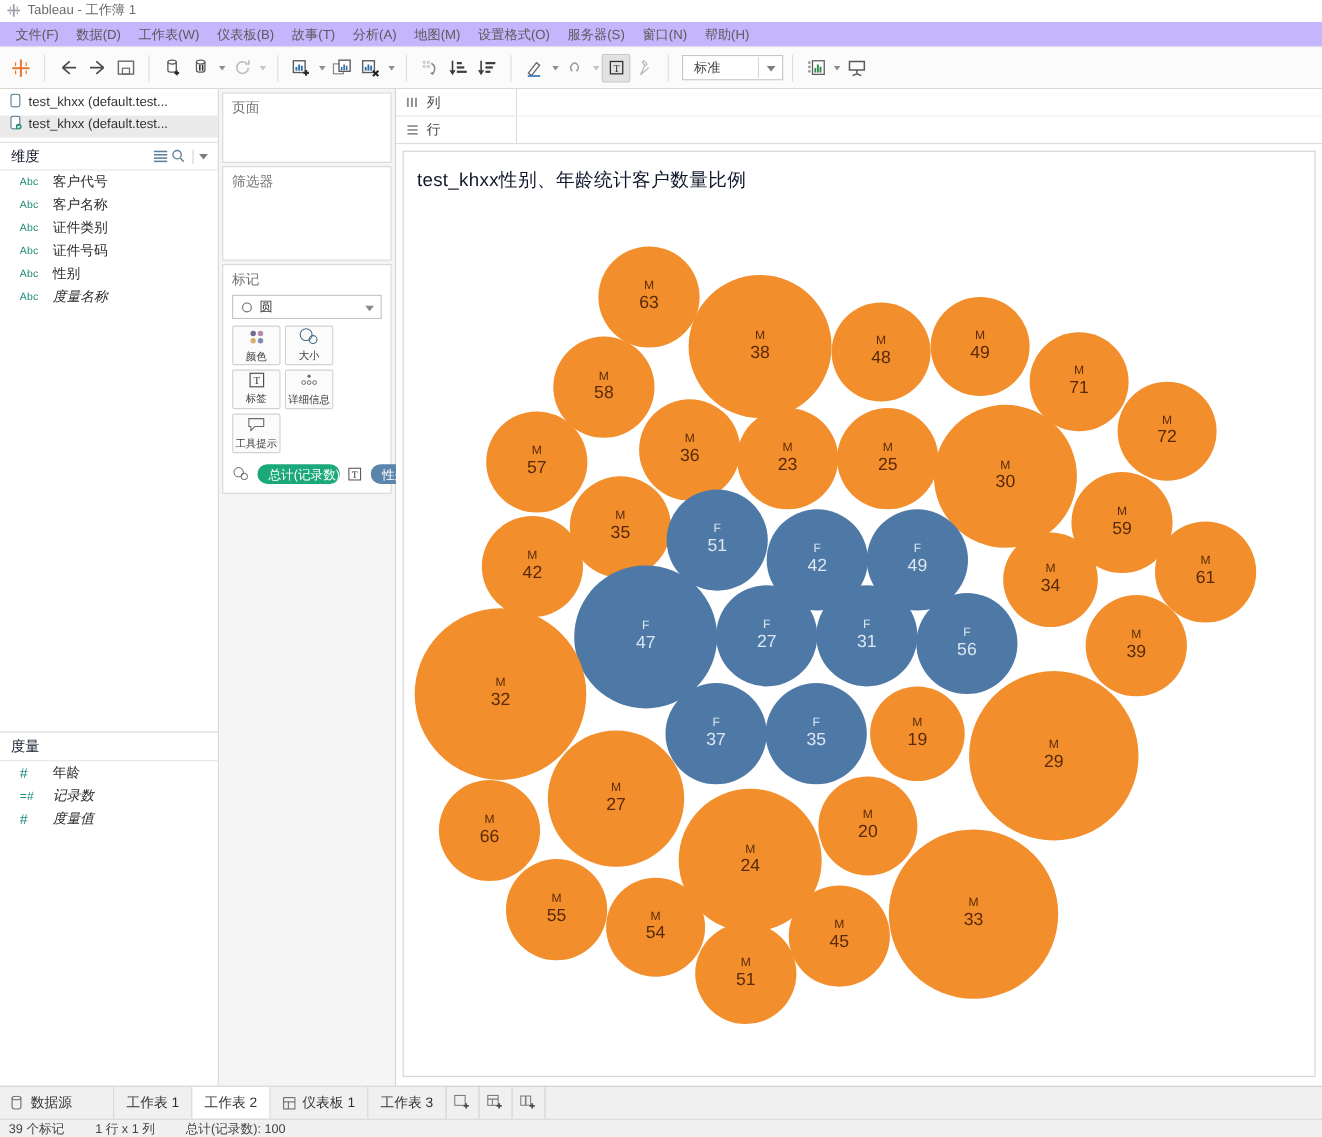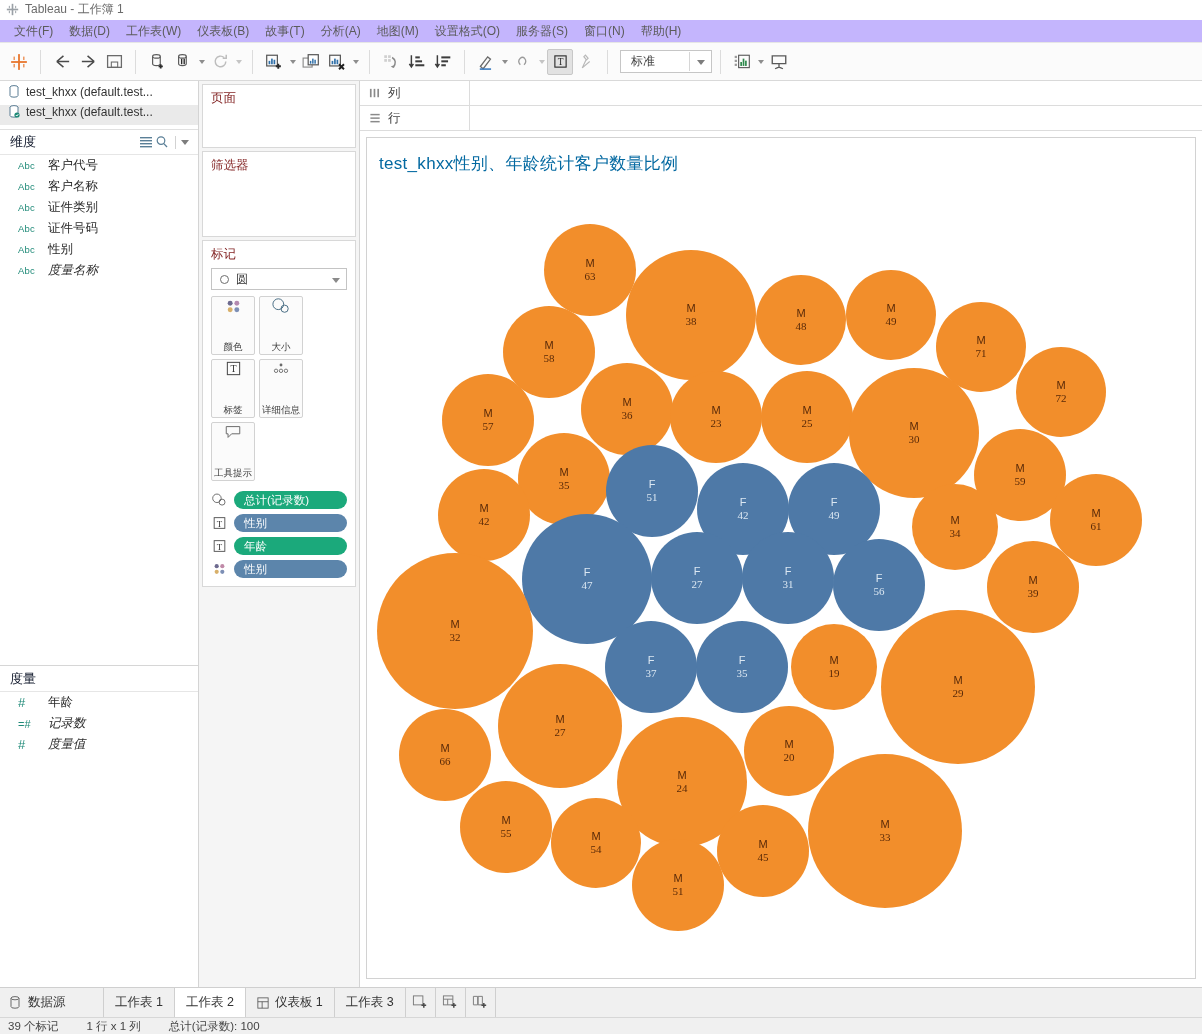--- a/index.html
+++ b/index.html
@@ -145,21 +145,21 @@
   .shelfcol {
     width: 161px; height: 100%;
     background: #f5f5f5;
     border-right: 1px solid #d4d4d4;
     padding: 3px; display: flex; flex-direction: column; gap: 3px;
   }
   .card {
     background: #fff; border: 1px solid #d8d8d8;
   }
   .card .hdr {
-    font-size: 12.5px; color: #7f1d1d; padding: 5px 8px 3px 8px;
+    font-size: 12.5px; color: #737373; padding: 5px 8px 3px 8px;
   }
   .card.pages { height: 64px; }
   .card.filters { height: 86px; }
   .card.marks { flex: 0 0 auto; padding-bottom: 8px; }
 
   .mark-select {
     margin: 2px 8px 6px 8px; height: 22px;
     border: 1px solid #c4c4c4; background: #fff;
     display: flex; align-items: center; position: relative;
   }
@@ -170,27 +170,27 @@
   .mark-select .lab { margin-left: 7px; font-size: 12px; color: #333; }
   .mark-select .car {
     position: absolute; right: 6px; top: 9px;
     width: 0; height: 0;
     border-left: 4px solid transparent;
     border-right: 4px solid transparent;
     border-top: 5px solid #8a8a8a;
   }
   .mark-btns { display: flex; flex-wrap: wrap; gap: 4px; padding: 0 8px; }
   .mark-btn {
-    width: 44px; height: 59px; background: #fbfbfb;
+    width: 44px; height: 36px; background: #fbfbfb;
     border: 1px solid #d2d2d2; border-radius: 2px;
     display: flex; flex-direction: column; align-items: center;
-    justify-content: space-between; gap: 2px; cursor: default;
+    justify-content: flex-start; gap: 2px; cursor: default;
   }
   .mark-btn .cap { font-size: 9.5px; color: #3b3b3b; white-space: nowrap; }
-  .pills { padding: 10px 8px 0 8px; display: flex; flex-direction: column; gap: 5px; }
+  .pills { padding: 10px 8px 0 8px; display: flex; gap: 5px; }
   .pill-row { display: flex; align-items: center; gap: 6px; }
   .pill-ico { width: 17px; height: 16px; flex: 0 0 auto; }
   .pill {
     flex: 1 1 auto; height: 18px; border-radius: 9px;
     display: flex; align-items: center; padding-left: 10px;
     font-size: 11.5px; color: #fff; cursor: default;
     overflow: hidden; white-space: nowrap;
   }
   .pill.green { background: #1ba97b; }
   .pill.blue { background: #5c85ab; }
@@ -214,30 +214,30 @@
   .canvas-wrap {
     flex: 1 1 auto; padding: 6px 6px 8px 6px;
     display: flex;
   }
   .canvas {
     flex: 1 1 auto; border: 1px solid #d2d2d2;
     background: #fff; position: relative; overflow: hidden;
   }
   .vtitle {
     position: absolute; left: 12px; top: 14px;
-    font-size: 17px; color: #0369a1; letter-spacing: .3px;
+    font-size: 17px; color: #0f172a; letter-spacing: .3px;
   }
   .bubble {
     position: absolute; border-radius: 50%;
     display: flex; flex-direction: column;
     align-items: center; justify-content: center;
     line-height: 1.18; cursor: default;
   }
   .bubble .g { font-size: 11px; }
-  .bubble .a { font-size: 11px; font-family: Liberation Serif, serif; }
+  .bubble .a { font-size: 16px; }
   .bubble.m { background: #F28E2B; color: #5a2a08; }
   .bubble.f { background: #4E79A7; color: #dbe7f2; }
 
   
   .tabbar {
     position: absolute; left: 0; top: 987px;
     width: 1202px; height: 30px;
     background: #f0f0f0; border-top: 1px solid #cfcfcf;
     display: flex; align-items: stretch;
   }

